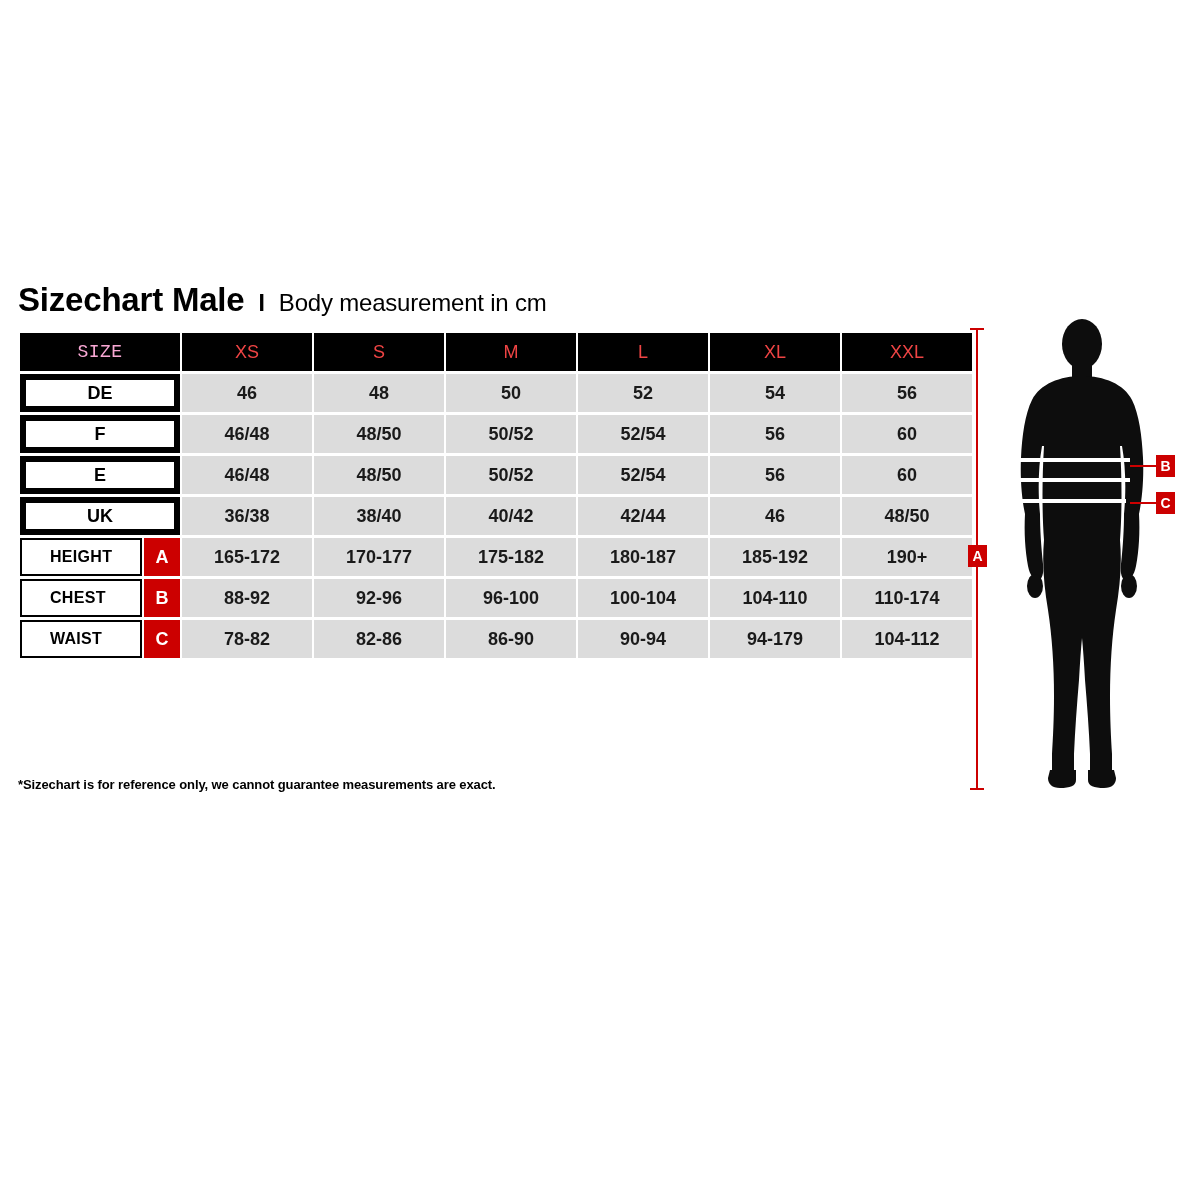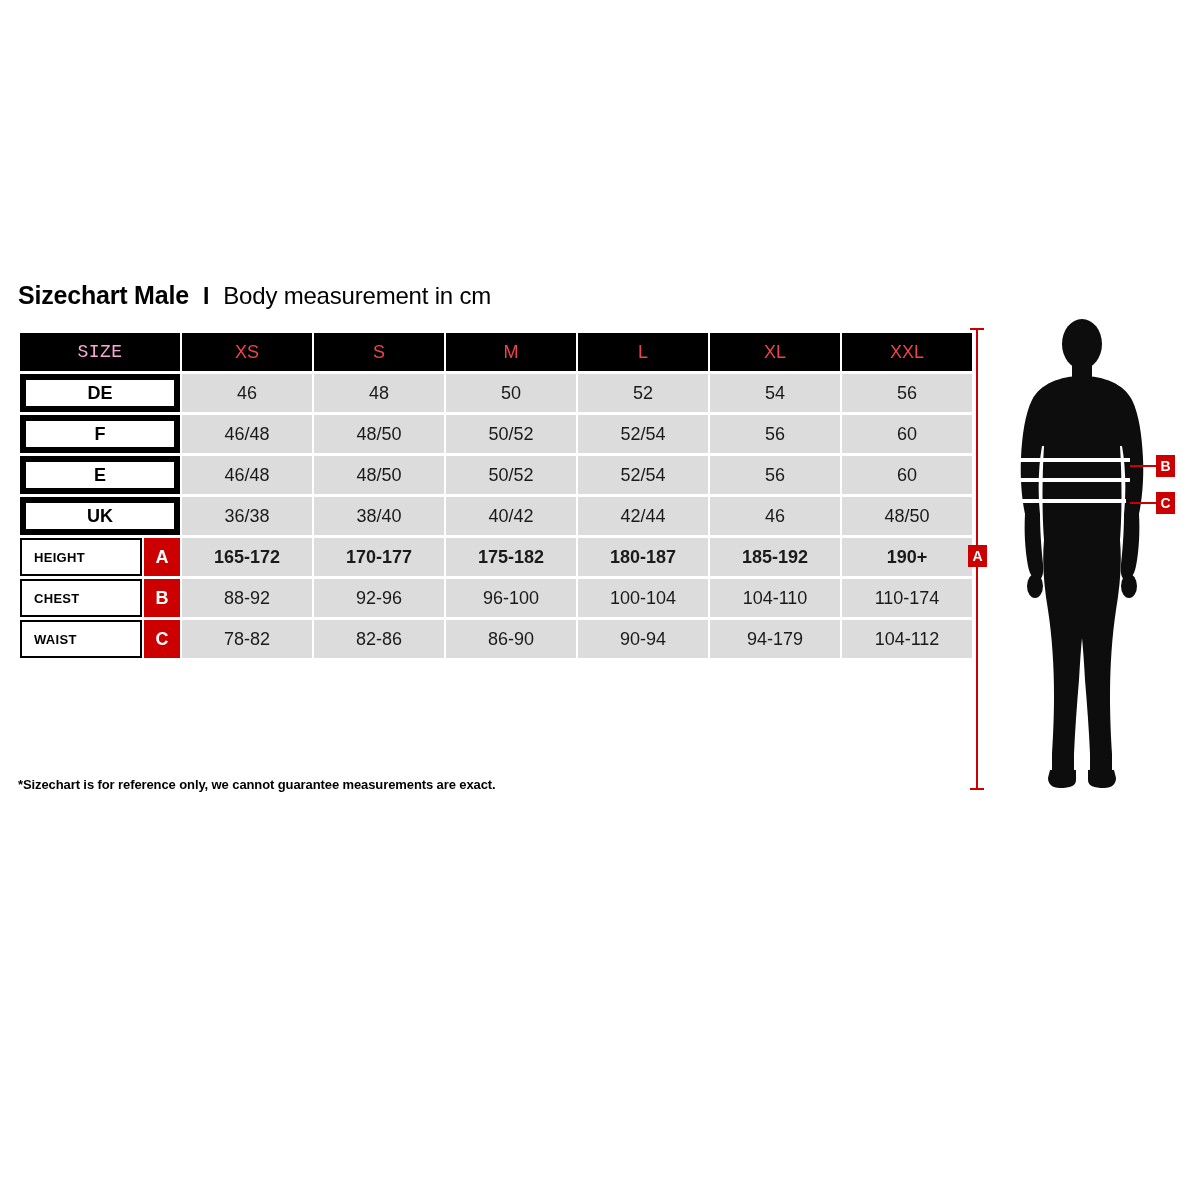--- a/index.html
+++ b/index.html
@@ -27,21 +27,21 @@
   
   .title-row {
     position: absolute;
     left: 18px;
     top: 281px;
     display: flex;
     align-items: baseline;
     white-space: nowrap;
   }
   .title-main {
-    font-size: 25px;
+    font-size: 33px;
     font-weight: bold;
     letter-spacing: -0.2px;
   }
   .title-sep {
     font-size: 23px;
     font-weight: bold;
     margin: 0 14px 0 14px;
   }
   .title-sub {
     font-size: 24px;
@@ -96,20 +96,21 @@
     font-weight: bold;
     font-size: 18px;
     box-sizing: border-box;
   }
 
   
   .val {
     background: #dcdcdc;
     color: #1a1a1a;
     font-size: 18px;
+    font-weight: bold;
   }
   .val.bold {
     font-weight: bold;
   }
 
   
   .meas-cell {
     padding: 0 !important;
     background: transparent;
   }
@@ -119,23 +120,23 @@
     width: 160px;
   }
   .meas-name {
     flex: 1 1 auto;
     background: #ffffff;
     border: 2px solid #000000;
     box-sizing: border-box;
     display: flex;
     align-items: center;
     justify-content: flex-start;
-    padding-left: 12px;
-    font-weight: bold;
-    font-size: 13px;
+    padding-left: 28px;
+    font-weight: bold;
+    font-size: 16px;
     letter-spacing: 0.3px;
   }
   .meas-badge {
     width: 36px;
     flex: 0 0 36px;
     background: #cc0000;
     color: #ffffff;
     font-weight: bold;
     font-size: 18px;
     display: flex;

